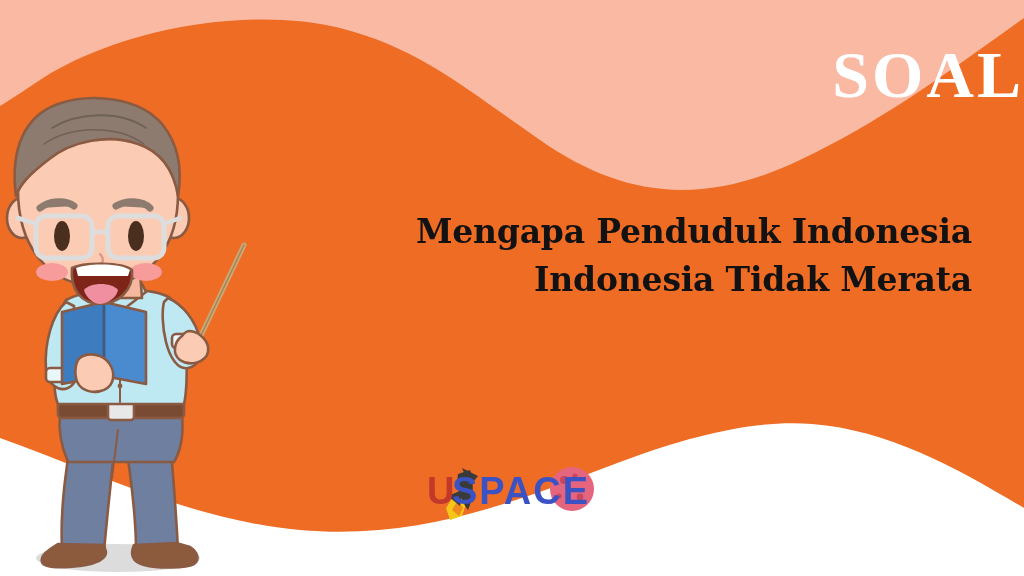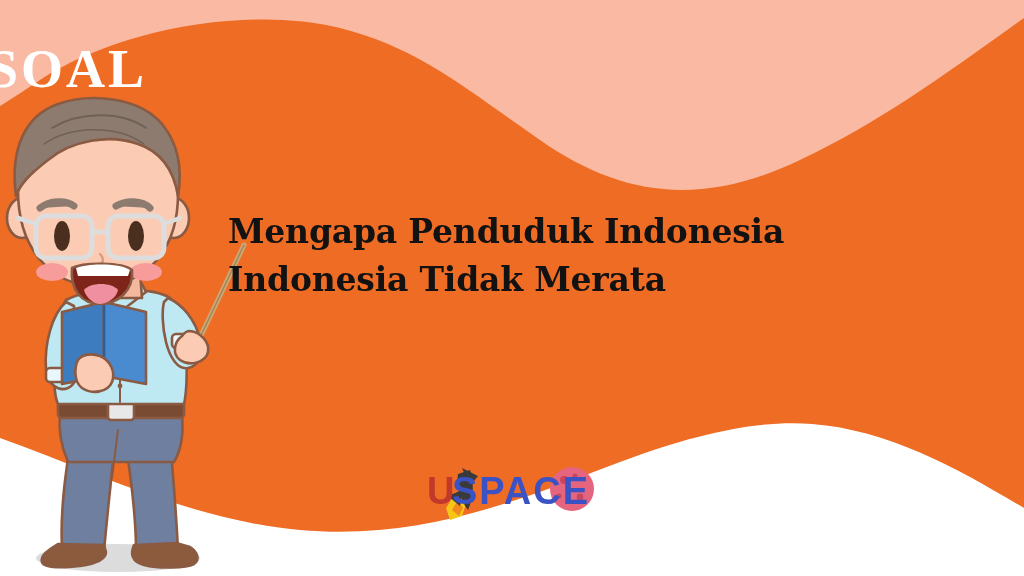--- a/index.html
+++ b/index.html
@@ -25,36 +25,36 @@
   #bg-svg { z-index: 1; }
   #teacher-svg { z-index: 3; }
   #logo-svg { z-index: 4; }
 
   .title {
     position: absolute;
     z-index: 5;
     left: 0;
     top: 42px;
     width: 1024px;
-    text-align: left;
+    text-align: right;
     color: #ffffff;
     font-family: "Liberation Serif", "DejaVu Serif", serif;
     font-weight: bold;
-    font-size: 54px;
+    font-size: 66px;
     letter-spacing: 3px;
     line-height: 1;
     text-indent: -12px;
   }
   .question {
     position: absolute;
     z-index: 5;
-    left: 228px;
+    left: 212px;
     top: 208px;
     width: 760px;
-    text-align: left;
+    text-align: right;
     color: #121212;
     font-family: "DejaVu Serif", "Liberation Serif", serif;
     font-weight: bold;
     font-size: 33px;
     line-height: 1.45;
     letter-spacing: -0.2px;
   }
   .question .line { display: block; }
 </style>
 </head>

